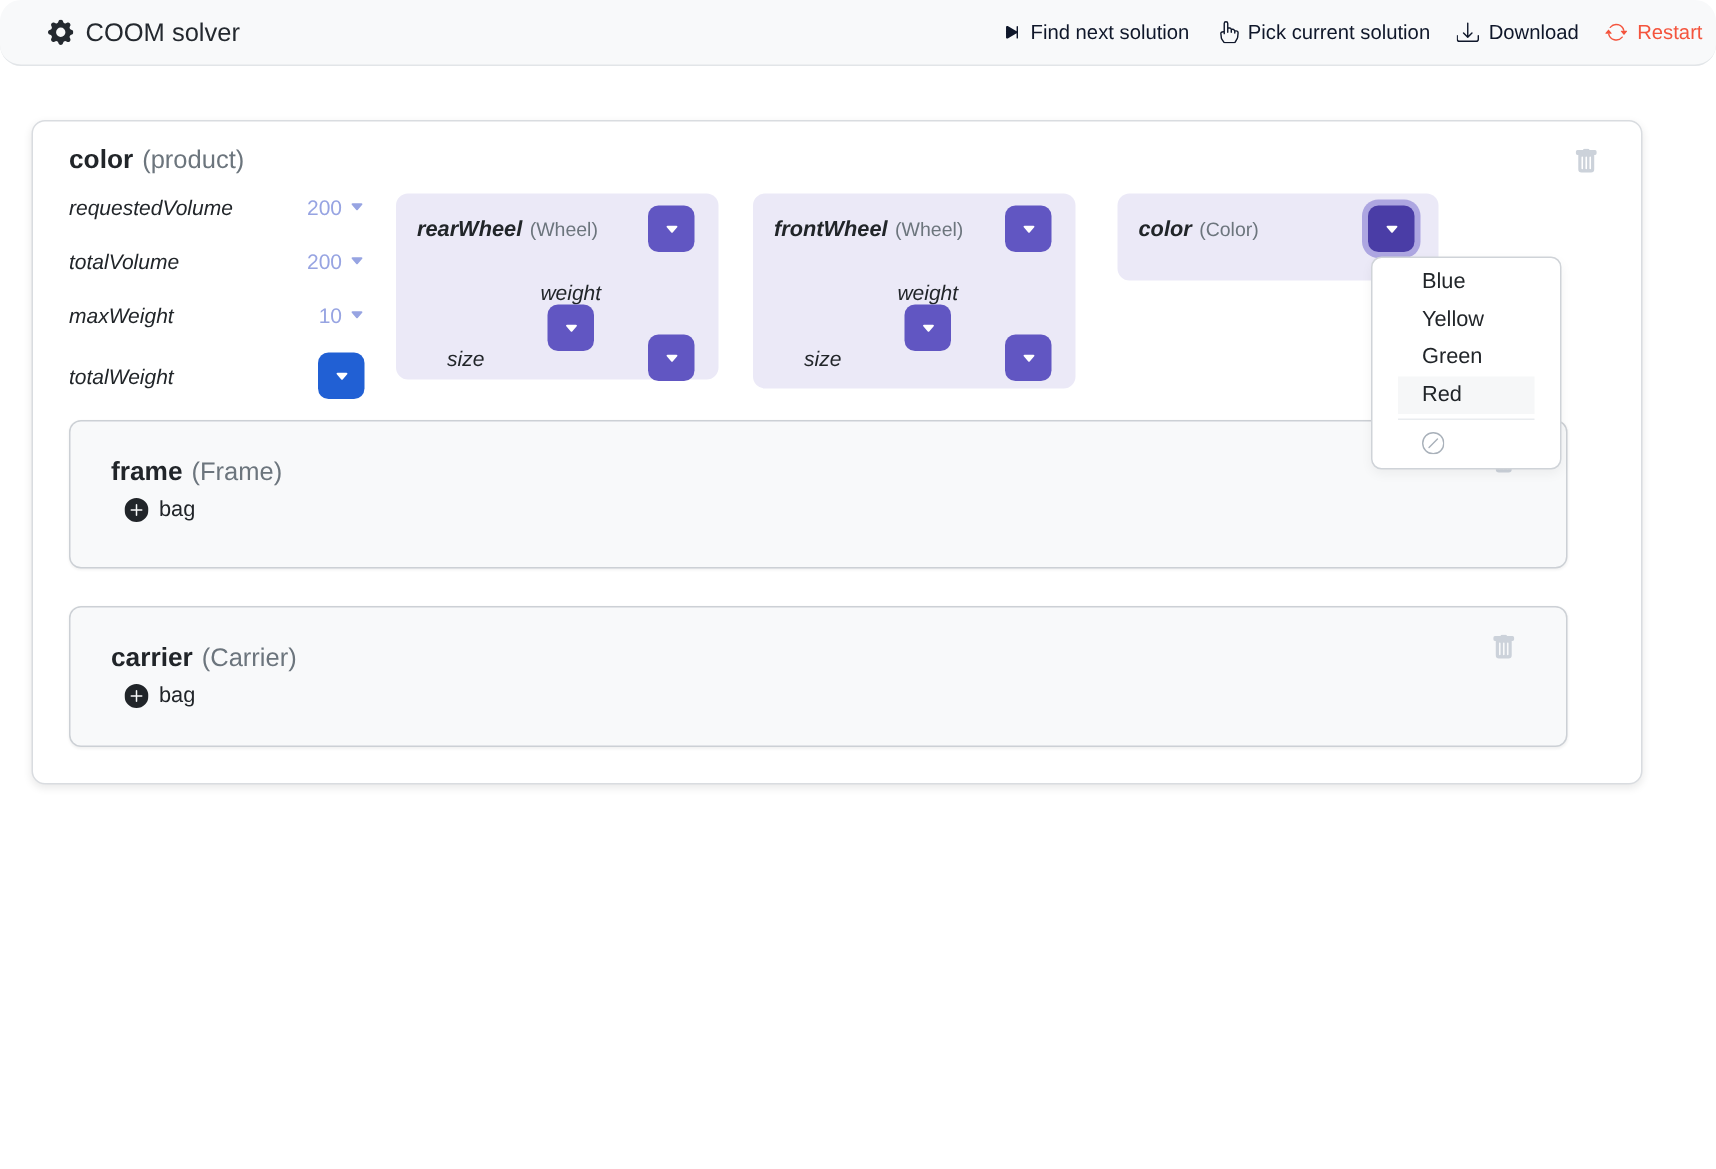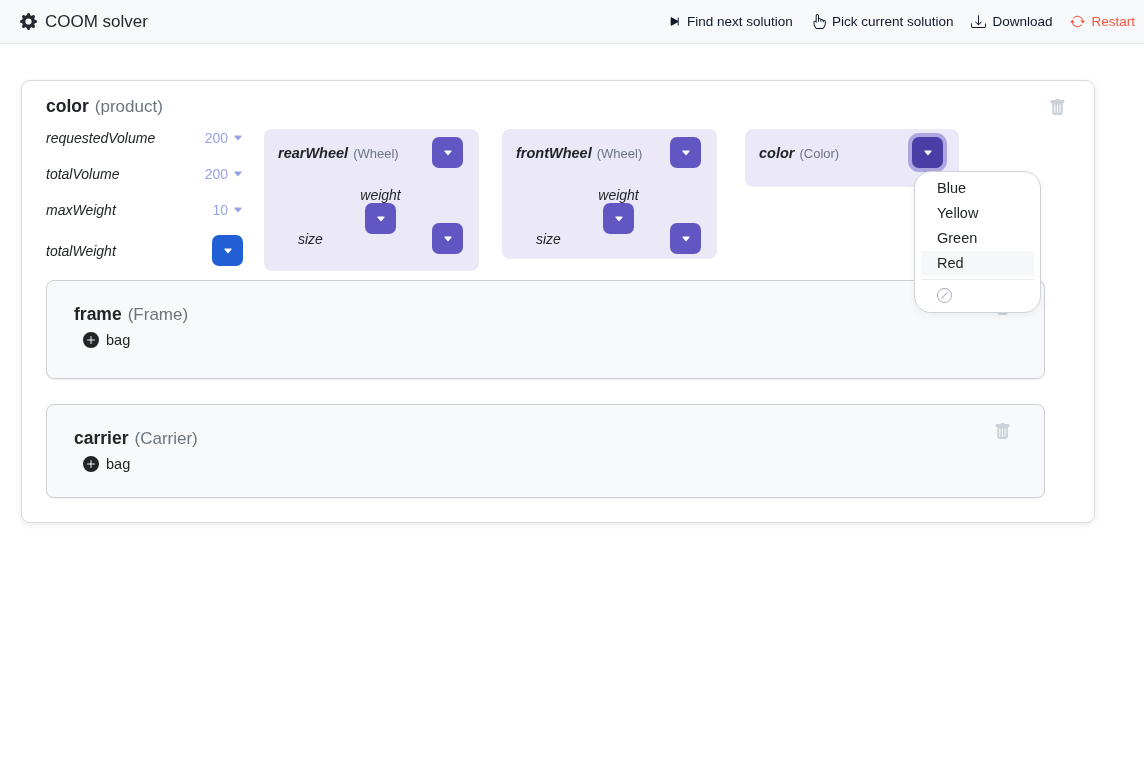--- a/index.html
+++ b/index.html
@@ -11,21 +11,22 @@
     overflow: hidden;
     color: #212529;
   }
   .ic { display:inline-block; vertical-align:-2px; fill: currentColor; }
 
   
   .navbar {
     position:absolute; top:0; left:0; width:1144px; height:44px;
     background:#f8f9fa; border-bottom:1px solid #e2e5e8;
     display:flex; align-items:center; justify-content:space-between;
-    padding:0 9px 0 20px;
+    padding:0 9px 0 32px;
+    border-radius:14px;
   }
   .brand { display:flex; align-items:center; gap:8px; font-size:17px; color:#24292f; }
   .brand .ic { width:17px; height:17px; }
   .nav-actions { display:flex; align-items:center; gap:18px; }
   .nav-btn {
     display:flex; align-items:center; gap:6px;
     background:none; border:none; font-family:inherit;
     font-size:13.5px; color:#0f172a; cursor:pointer; white-space:nowrap;
   }
   .nav-btn .ic { width:15px; height:15px; }
@@ -68,36 +69,36 @@
   .sq-btn .ic { width:10px; height:10px; }
   .btn-blue   { background:#2160d4; }
   .btn-purple { background:#6156c2; }
   .btn-purple.active { background:#4a3da6; box-shadow:0 0 0 4px rgba(111,100,203,.5); }
 
   
   .panel {
     position:absolute; background:#ebe9f7; border-radius:8px;
     padding:8px 16px 0 14px;
   }
-  .panel-rear  { left:242px; top:48px; width:215px; height:142px; }
+  .panel-rear  { left:242px; top:48px; width:215px; height:124px; }
   .panel-front { left:480px; top:48px; width:215px; height:130px; }
   .panel-color { left:723px; top:48px; width:214px; height:58px; }
   .panel-head { display:flex; align-items:center; justify-content:space-between; height:31px; }
   .p-name { font-size:14.5px; font-weight:bold; font-style:italic; color:#212529; }
   .p-type { font-size:13px; color:#6c757d; margin-left:5px; font-style:normal; font-weight:normal; }
   .panel-attr { display:flex; align-items:center; justify-content:space-between; height:31px; padding-left:20px; }
   .panel-attr.first { margin-top:19px;flex-direction:column; }
   .panel-attr + .panel-attr { margin-top:5px; }
   .panel-attr .attr-label { font-size:14px; }
 
   
   .dropdown-menu {
     position:absolute; left:892px; top:90px; width:127px;
-    background:#fff; border:1px solid #cfd3d8; border-radius:17px;
-    padding:4px 6px; z-index:30; box-shadow:0 3px 8px rgba(0,0,0,.05);
+    background:#fff; border:1px solid #cfd3d8; border-radius:7px;
+    padding:4px 17px; z-index:30; box-shadow:0 3px 8px rgba(0,0,0,.05);
   }
   .dropdown-item {
     height:25px; line-height:25px; padding:0 16px;
     font-size:14.5px; color:#212529; cursor:pointer;
   }
   .dropdown-item.hovered { background:#f6f7f8; }
   .dropdown-divider { height:1px; background:#e9ecef; margin:3px 0; }
   .dropdown-clear { height:25px; display:flex; align-items:center; padding:0 16px; color:#a9b1ba; cursor:pointer; }
   .dropdown-clear .ic { width:15px; height:15px; }
 

